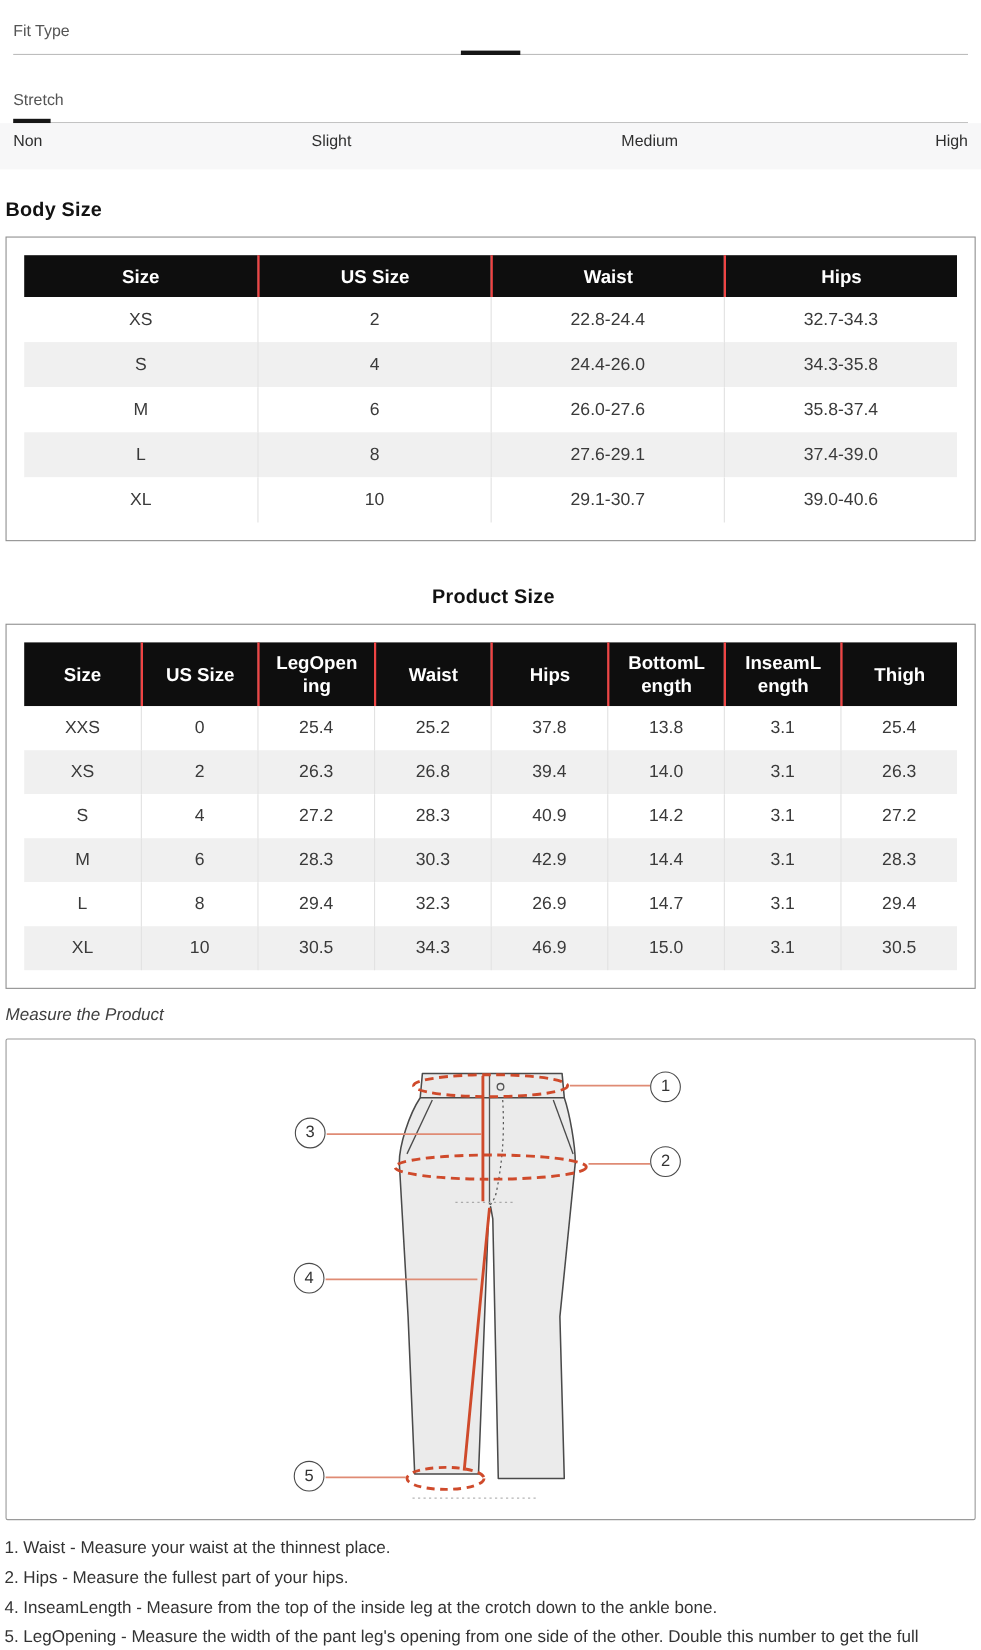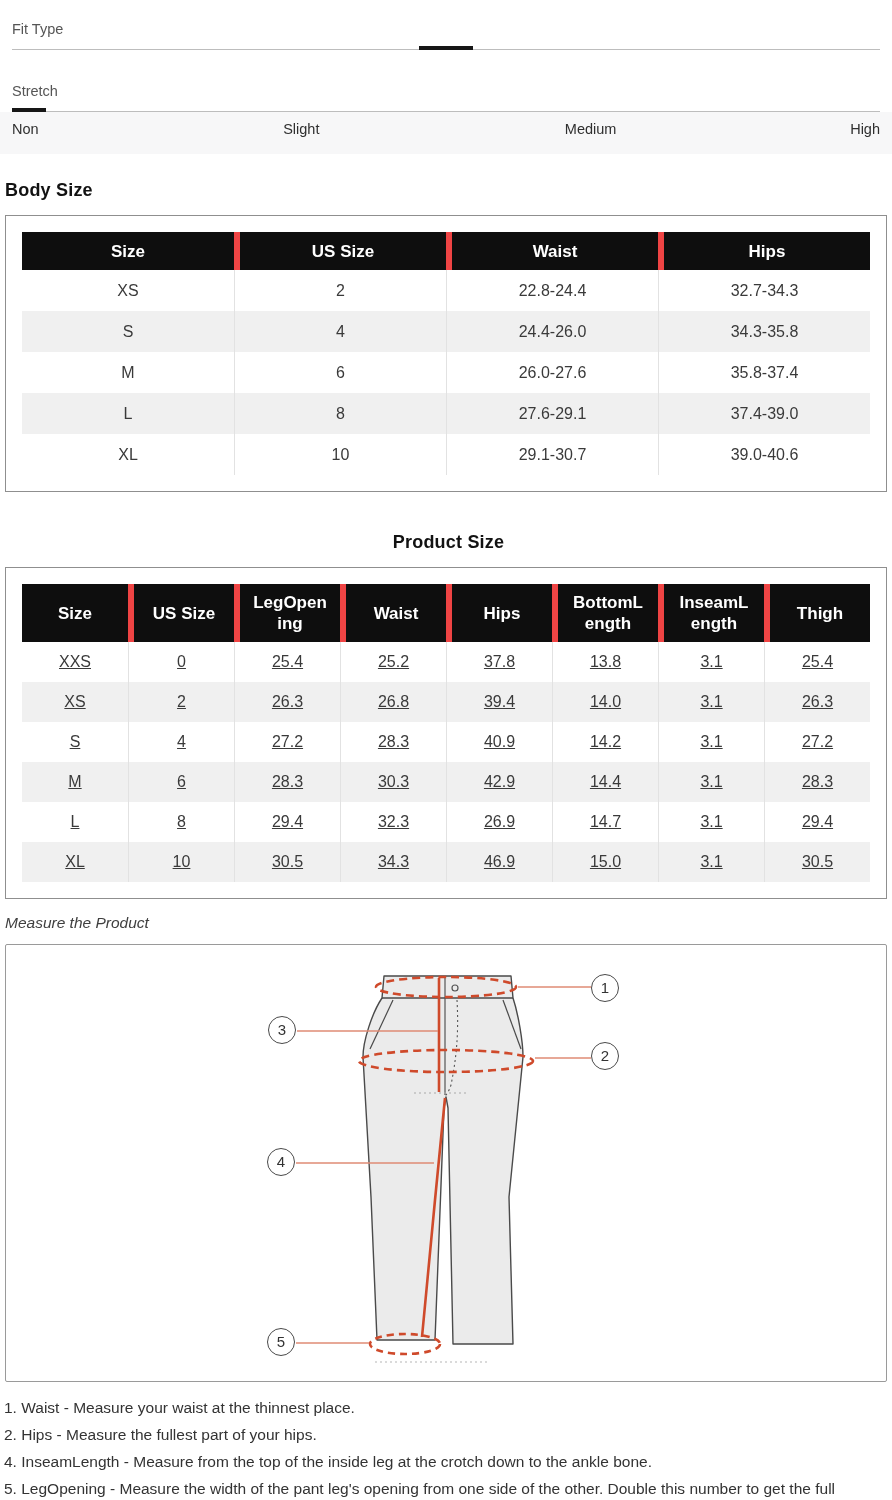--- a/index.html
+++ b/index.html
@@ -37,28 +37,28 @@
   
   .tbl-wrap {
     margin:14px 5px 0 5px; border:1px solid #8f8f8f;
     padding:16px; background:#fff;
   }
   table { width:100%; border-collapse:separate; border-spacing:0; table-layout:fixed; }
   th {
     background:#0e0e0e; color:#fff; font-weight:bold; font-size:17px;
     text-align:center; vertical-align:middle; white-space:pre-line; line-height:21px;
   }
-  th + th { border-left:6px solid #ef4444; }
+  th + th { border-left:2px solid #ef4444; }
   .body-tbl th { height:38px; }
   .product-tbl th { height:58px; }
   td {
     text-align:center; font-size:16px; color:#3a3a3a; vertical-align:middle;
   }
   .body-tbl td { height:41px; }
-  .product-tbl td { height:40px;text-decoration:underline; }
+  .product-tbl td { height:40px; }
   td + td { border-left:1px solid #e2e2e2; }
   tbody tr:nth-child(odd) td { background:#fff; }
   tbody tr:nth-child(even) td { background:#f0f0f0; }
 
   
   .measure-title {
     font-style:italic; font-size:15.5px; color:#3f3f3f;
     margin:14px 0 0 5px; line-height:19px;
   }
   .diagram {

